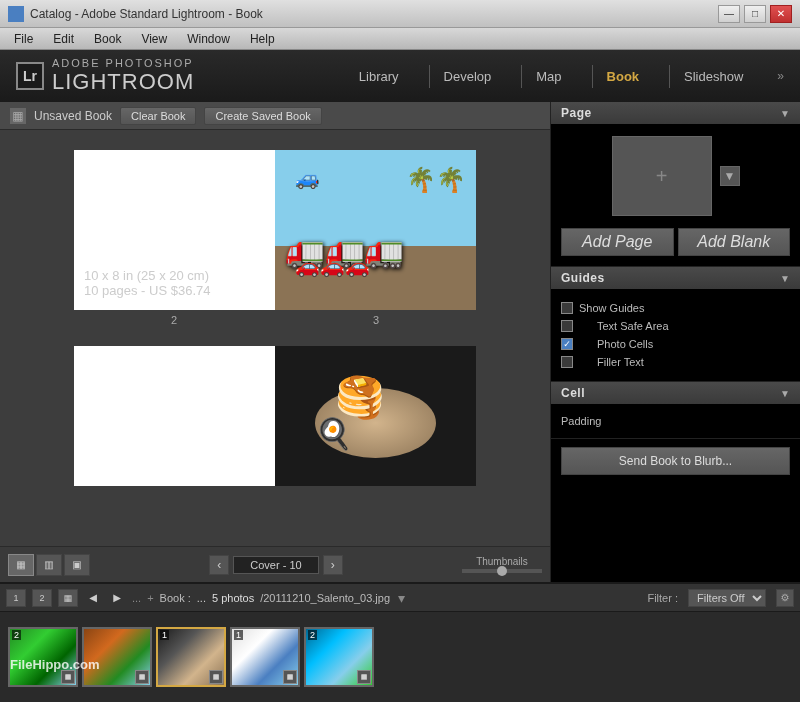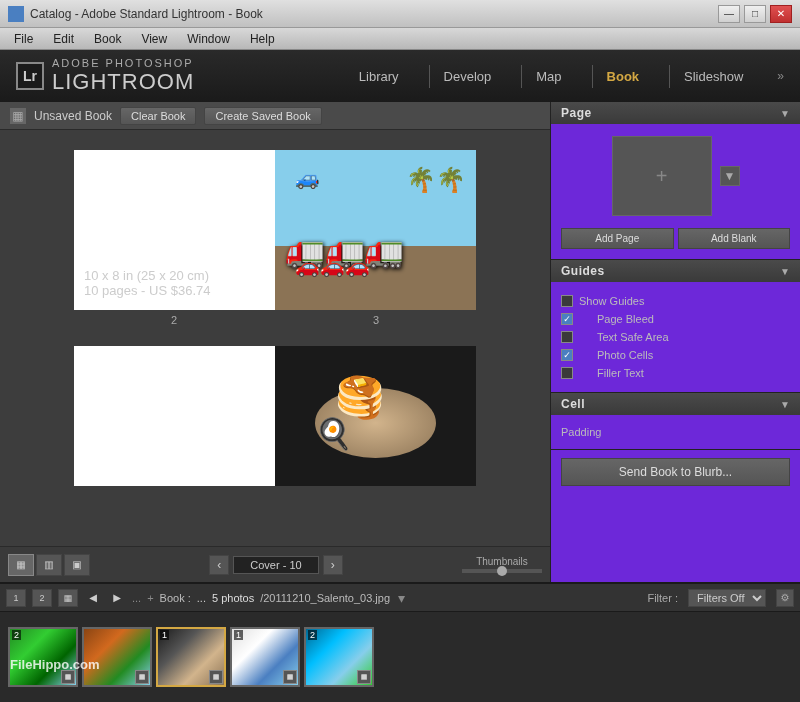--- a/index.html
+++ b/index.html
@@ -64,36 +64,36 @@
     .view-btn { width: 26px; height: 22px; background: #555; border: 1px solid #444; display: flex; align-items: center; justify-content: center; cursor: pointer; color: #ccc; font-size: 10px; }
     .view-btn.active { background: #666; border-color: #888; }
     .page-nav { display: flex; align-items: center; gap: 4px; }
     .nav-arrow { width: 20px; height: 20px; background: #555; border: 1px solid #444; display: flex; align-items: center; justify-content: center; cursor: pointer; color: #ccc; }
     .page-indicator { background: #222; border: 1px solid #555; color: #ccc; padding: 2px 16px; font-size: 11px; }
     .thumbnails-slider { display: flex; flex-direction: column; align-items: center; font-size: 10px; color: #aaa; }
     .slider-track { width: 80px; height: 4px; background: #555; margin-top: 2px; position: relative; }
     .slider-thumb { width: 10px; height: 10px; background: #aaa; border-radius: 50%; position: absolute; top: -3px; left: 50%; transform: translateX(-50%); }
 
     
-    #right-panel { width: 250px; background: #6d28d9; display: flex; flex-direction: column; border-left: 1px solid #222; overflow-y: auto; }
+    #right-panel { width: 250px; background: #000000; display: flex; flex-direction: column; border-left: 1px solid #222; overflow-y: auto; }
 
     .panel-section { border-bottom: 1px solid #222; }
     .panel-header { background: linear-gradient(to bottom, #4a4a4a, #3a3a3a); padding: 4px 10px; display: flex; align-items: center; justify-content: space-between; cursor: pointer; }
     .panel-header-title { font-size: 12px; color: #ddd; font-weight: bold; letter-spacing: 0.5px; }
     .panel-arrow { color: #aaa; font-size: 10px; }
     .panel-content { padding: 10px; }
 
     
     #page-preview { display: flex; align-items: center; justify-content: center; gap: 8px; padding: 12px; }
     .preview-box { width: 100px; height: 80px; background: #555; border: 1px solid #666; display: flex; align-items: center; justify-content: center; }
     .preview-plus { font-size: 20px; color: #888; }
     .preview-arrow { width: 20px; height: 20px; background: #555; border: 1px solid #666; display: flex; align-items: center; justify-content: center; color: #aaa; cursor: pointer; }
 
     #page-btns { display: flex; gap: 4px; padding: 0 10px 10px; }
-    .page-action-btn { flex: 1; padding: 4px; background: linear-gradient(to bottom, #666, #555); border: 1px solid #444; color: #ddd; font-size: 10px; cursor: pointer; text-align: center; }
+    .page-action-btn { flex: 1; padding: 4px; background: linear-gradient(to bottom, #666, #555); border: 1px solid #444; color: #ddd; font-size: 16px; cursor: pointer; text-align: center; font-style: italic; }
 
     
     .guide-item { display: flex; align-items: center; gap: 6px; padding: 3px 0; }
     .guide-checkbox { width: 12px; height: 12px; border: 1px solid #888; background: #3a3a3a; display: flex; align-items: center; justify-content: center; }
     .guide-checkbox.checked { background: #4a7fc1; }
     .guide-checkbox.checked::after { content: '✓'; font-size: 9px; color: white; }
     .guide-label { font-size: 11px; color: #bbb; }
     .guide-label.indent { padding-left: 18px; }
 
     
@@ -296,24 +296,20 @@
 
       <div class="panel-section">
         <div class="panel-header">
           <span class="panel-header-title">Guides</span>
           <span class="panel-arrow">▼</span>
         </div>
         <div class="panel-content">
           <div class="guide-item">
             <div class="guide-checkbox"></div>
             <span class="guide-label">Show Guides</span>
-          </div>
-          <div class="guide-item">
-            <div class="guide-checkbox checked"></div>
-            <span class="guide-label indent">Page Bleed</span>
           </div>
           <div class="guide-item">
             <div class="guide-checkbox"></div>
             <span class="guide-label indent">Text Safe Area</span>
           </div>
           <div class="guide-item">
             <div class="guide-checkbox checked"></div>
             <span class="guide-label indent">Photo Cells</span>
           </div>
           <div class="guide-item">

